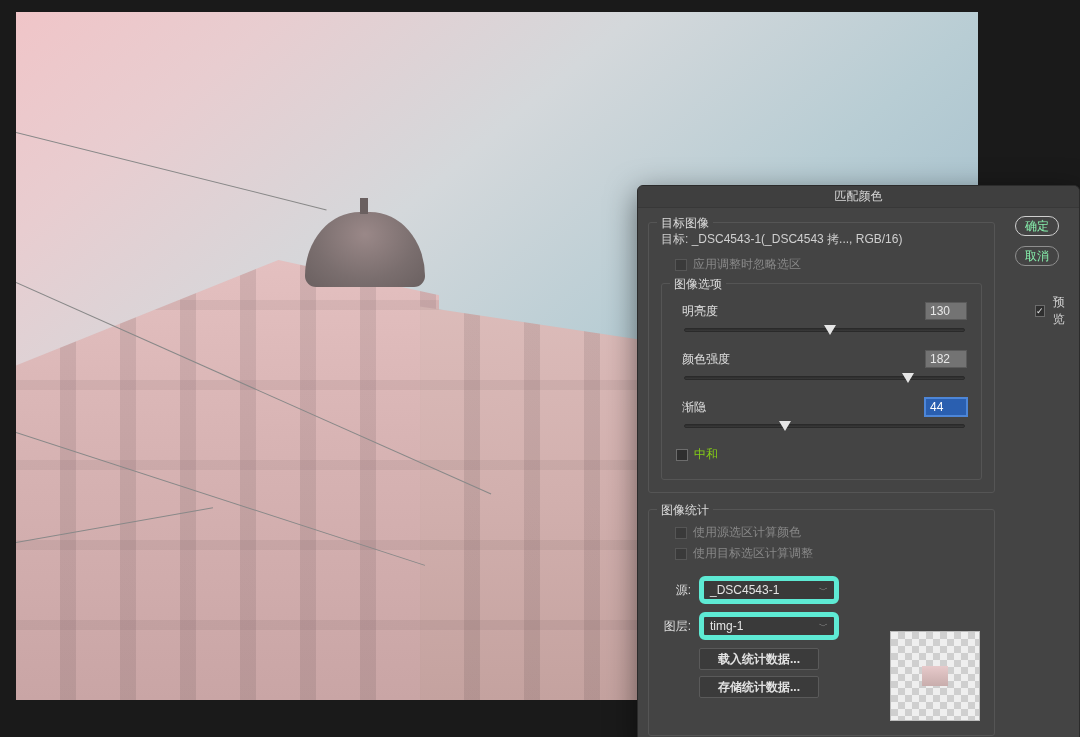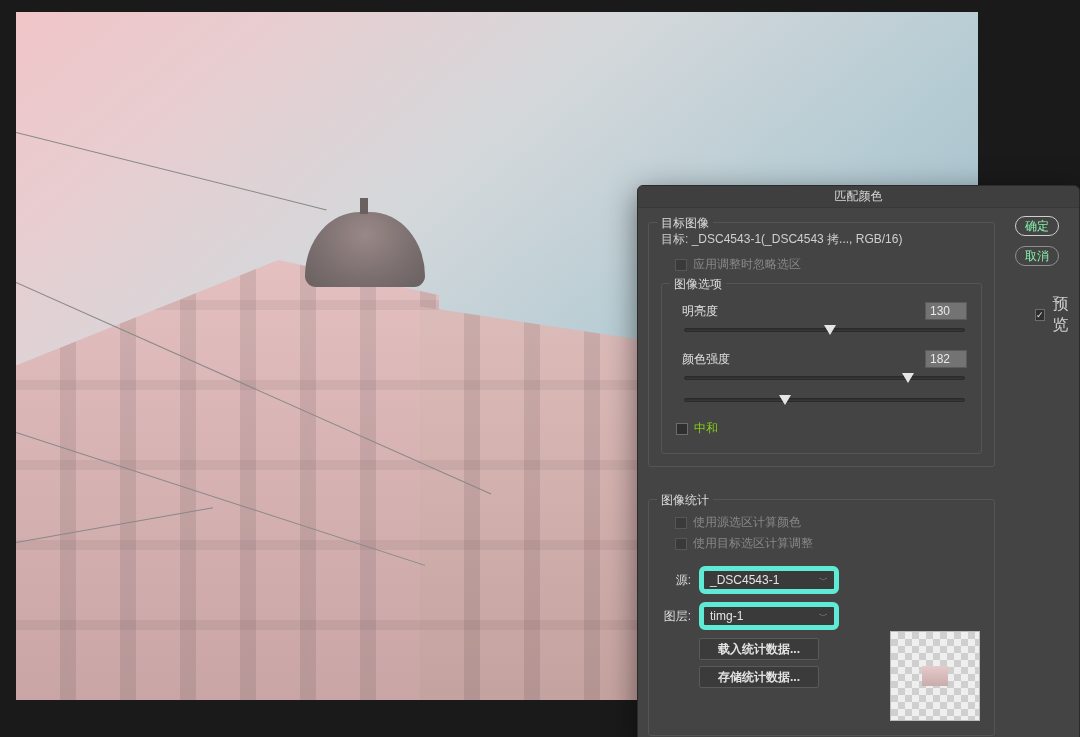--- a/index.html
+++ b/index.html
@@ -93,38 +93,38 @@
   }
   .dialog-body {
     flex: 1;
     display: flex;
     padding: 8px 8px 8px 10px;
     gap: 8px;
   }
   .main-col {
     flex: 1;
     display: flex; flex-direction: column;
-    gap: 26px;
+    gap: 10px;
   }
   .side-col {
     width: 68px;
     display: flex; flex-direction: column;
     gap: 10px;
     align-items: center;
   }
   .btn-pill {
     width: 44px; height: 20px;
     border: 1px solid #8f8f8f;
     border-radius: 10px;
     display: flex; align-items: center; justify-content: center;
     font-size: 12px; color: #86efac;
     cursor: pointer;
   }
   .btn-pill.primary { border-color:#cfcfcf; }
-  .pv-row { display:flex; align-items:center; gap:8px; margin-top:18px; font-size:16px;padding-left:32px;}
+  .pv-row { display:flex; align-items:center; gap:8px; margin-top:18px; font-size:12px;padding-left:32px;}
   .checkbox {
     width:12px; height:12px;
     background:#2f2f2f; border:1px solid #6c6c6c;
     display:inline-flex; align-items:center; justify-content:center;
     font-size:9px; color:#e6e6e6;
   }
   .checkbox.checked::after{ content:"✓"; }
   .checkbox.disabled { opacity:.45; }
   .group {
     border:1px solid #555; border-radius:3px;
@@ -247,20 +247,24 @@
             <div class="slider-head">
               <span class="lbl">颜色强度</span>
               <span class="valbox">182</span>
             </div>
             <div class="slider-track">
               <div class="slider-thumb" style="left:80%"></div>
             </div>
           </div>
 
           <div class="slider-row">
+            <div class="slider-head">
+              <span class="lbl">渐隐</span>
+              <span class="valbox focused">44</span>
+            </div>
             <div class="slider-track">
               <div class="slider-thumb" style="left:36%"></div>
             </div>
           </div>
 
           <div class="cb-row" style="margin-left:2px;">
             <span class="checkbox"></span>
             <span>中和</span>
           </div>
         </div>

